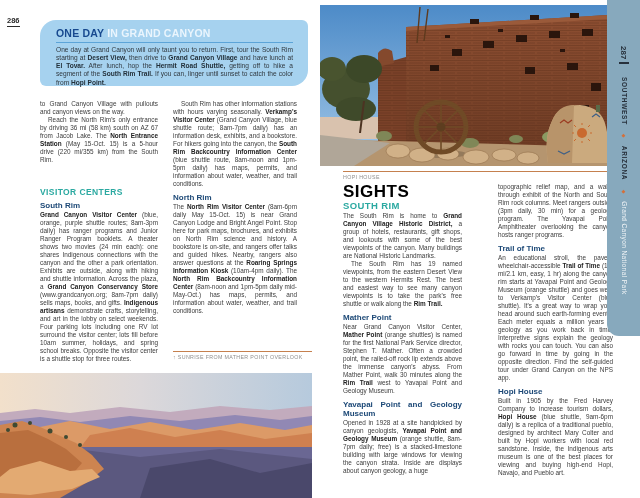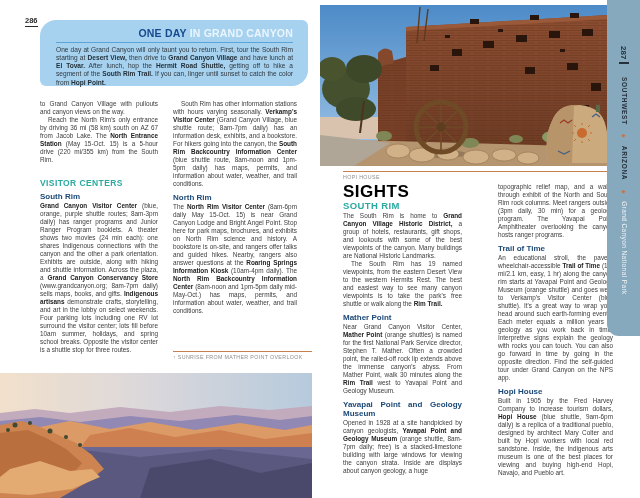--- a/index.html
+++ b/index.html
@@ -1,40 +1,40 @@
 <!DOCTYPE html>
 <html><head>
 <meta charset="utf-8">
 <style>
   html,body{margin:0;padding:0;background:#e8e8e8;}
   .page{position:relative;width:640px;height:498px;background:#ffffff;overflow:hidden;
         font-family:"Liberation Sans",sans-serif;color:#3c3c3c;}
 
   
-  .pn-left{position:absolute;left:25px;top:16px;font-size:7.5px;font-weight:bold;color:#2a2a2a;
+  .pn-left{position:absolute;left:7px;top:16px;font-size:7.5px;font-weight:bold;color:#2a2a2a;
            border-bottom:1.5px solid #2a2a2a;padding-bottom:1px;}
 
   
   .onebox{position:absolute;left:40px;top:20px;width:268px;height:66px;box-sizing:border-box;
           background:#a6d2ef;border-radius:16px 6px 16px 6px;padding:7px 15px 6px 16px;}
-  .ob-title{font-size:10.5px;font-weight:bold;letter-spacing:.2px;color:#17498f;text-align:right;}
+  .ob-title{font-size:10.5px;font-weight:bold;letter-spacing:.2px;color:#17498f;}
   .ob-title .sec{color:#eaf5fd;}
   .ob-rule{height:1px;background:#5ca4d8;margin:2.5px 0 3px;}
   .ob-body{font-size:6.6px;line-height:8.3px;color:#30383f;text-align:justify;}
   .ob-body b{color:#23303a;}
 
   
   .col{position:absolute;top:100px;font-size:6.4px;line-height:8px;text-align:justify;}
   #col1{left:40px;width:118px;}
   #col2{left:173px;width:124px;}
   #col3{left:343px;top:183px;width:119px;}
   #col4{left:478px;top:183px;width:115px;margin-left:20px;}
   .blk{margin:0;}
   .blk.indent{text-indent:8px;}
-  .h_teal{margin:15px 0 2px;font-size:8.5px;font-weight:bold;color:#2ba9a1;letter-spacing:.4px;}
+  .h_teal{margin:24px 0 2px;font-size:8.5px;font-weight:bold;color:#2ba9a1;letter-spacing:.4px;}
   .h_teal_lg{margin:1px 0 2px;font-size:9.5px;font-weight:bold;color:#2ba9a1;letter-spacing:.4px;}
   .h_navy{margin:5px 0 1px;font-size:8px;font-weight:bold;color:#1d4977;line-height:9px;}
   .h_orange{margin:0 0 1px;font-size:17px;font-weight:bold;color:#000000;letter-spacing:.5px;line-height:18px;}
   .blk b{color:#222;}
 
   
   .cap-rule{position:absolute;height:1px;background:#c5804e;}
   .cap{position:absolute;font-size:5.3px;color:#8e8e8e;letter-spacing:.35px;}
   #rule-left{left:173px;top:351px;width:139px;}
   #cap-left{left:173px;top:354px;width:139px;}

